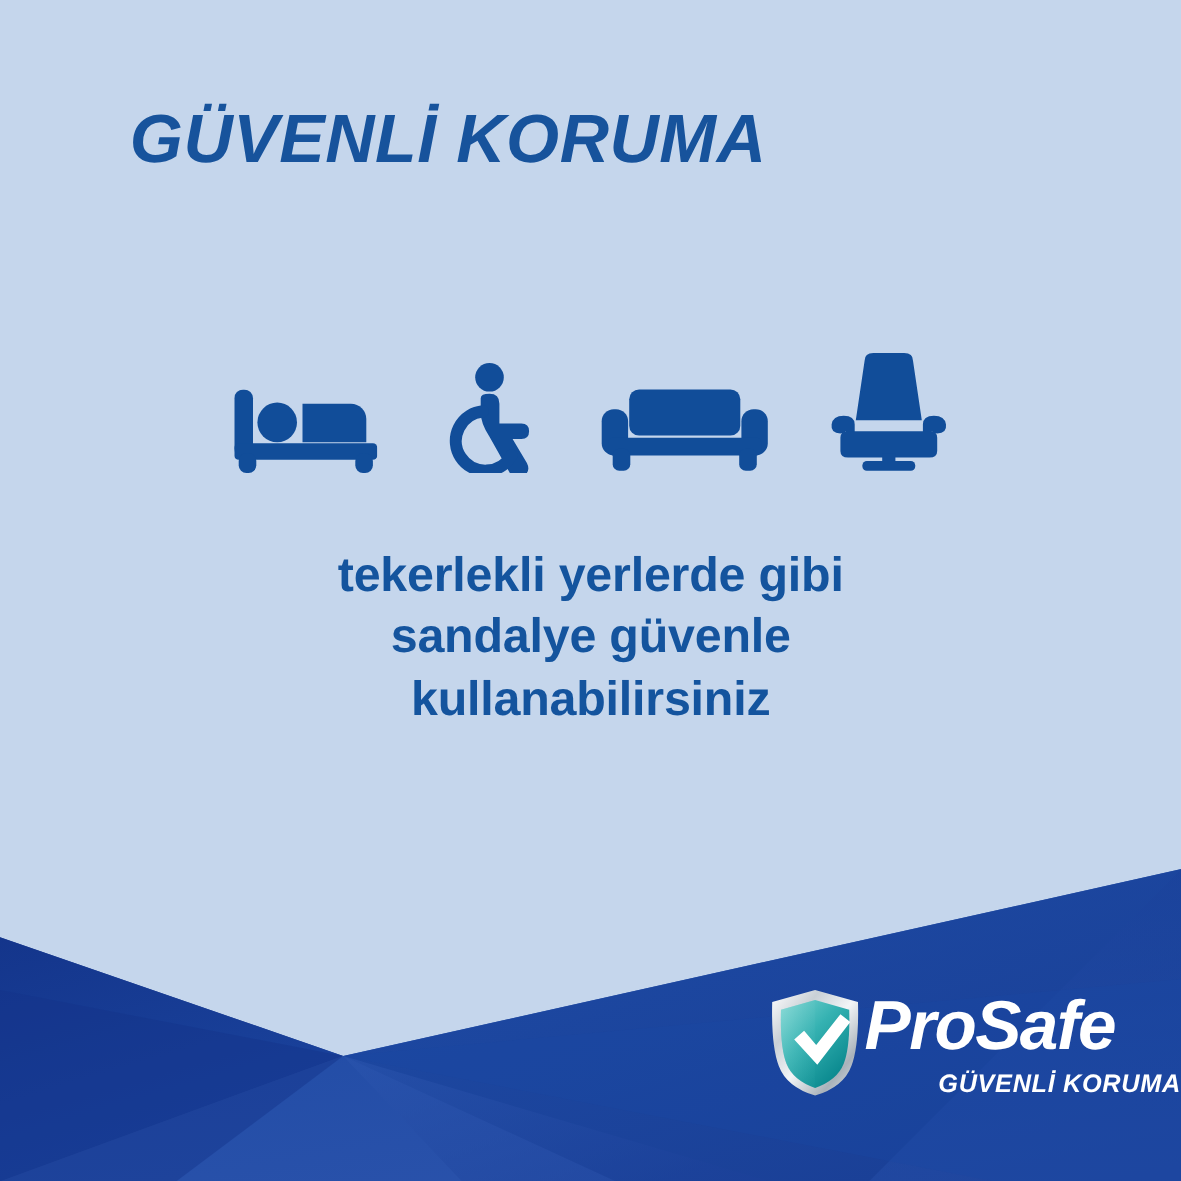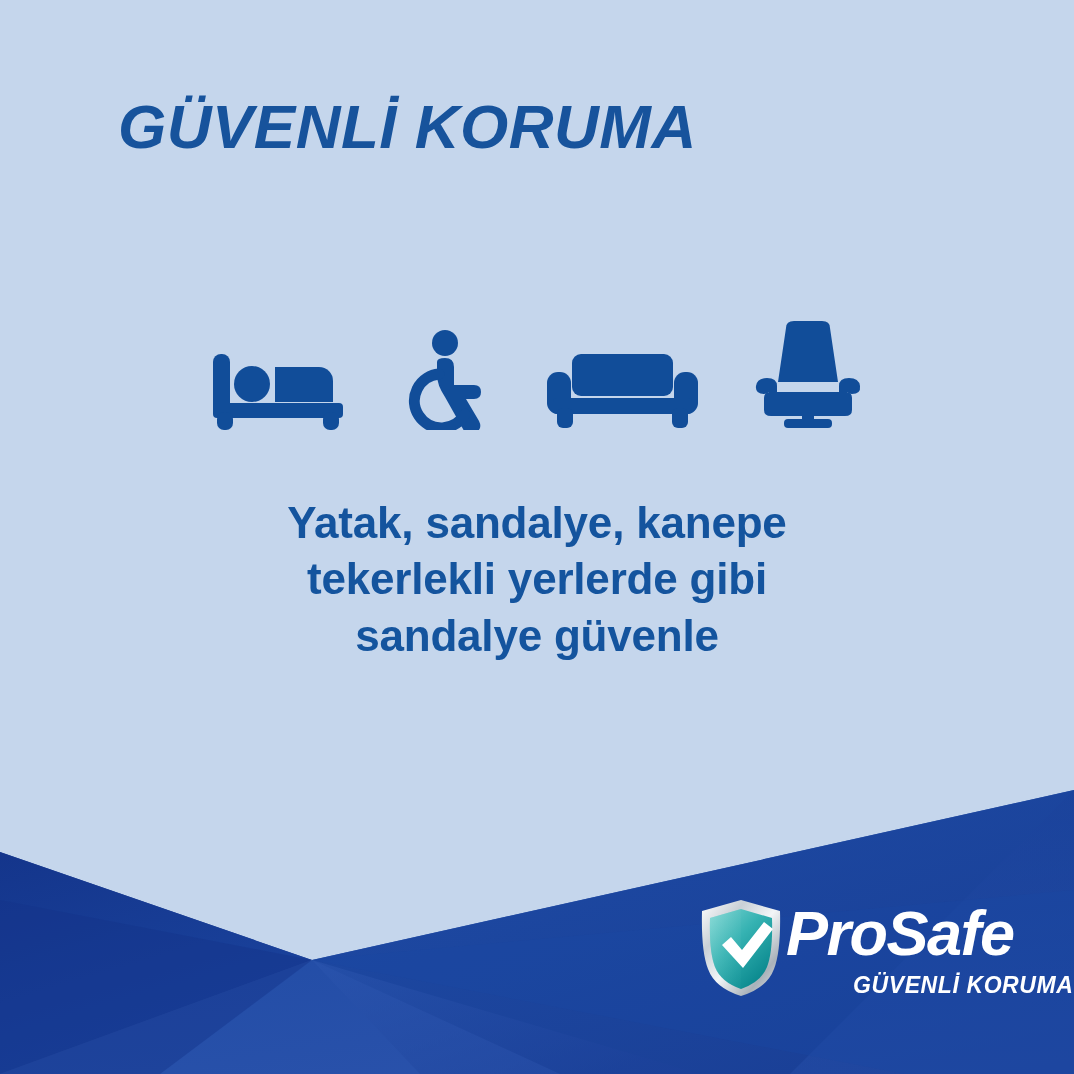--- a/index.html
+++ b/index.html
@@ -232,23 +232,23 @@
           <rect x="48" y="92" width="12" height="8"></rect>
 
           <rect x="30" y="99" width="48" height="9" rx="4"></rect>
         </svg>
       </span>
     </div>
 
   </div>
 
   <div id="body-copy">
-    <span class="line">Yatak, sandalye, kanepe</span>
     <span class="line">tekerlekli yerlerde gibi</span>
     <span class="line">sandalye güvenle</span>
+    <span class="line">kullanabilirsiniz</span>
   </div>
 
   <div id="logo-lockup">
 
     <span id="logo-shield">
       <svg width="86" height="100" viewBox="0 0 86 100">
         <defs>
           <linearGradient id="chrome" x1="0" y1="0" x2="1" y2="1">
             <stop offset="0%" stop-color="#ffffff"></stop>
             <stop offset="28%" stop-color="#c9d0d6"></stop>

